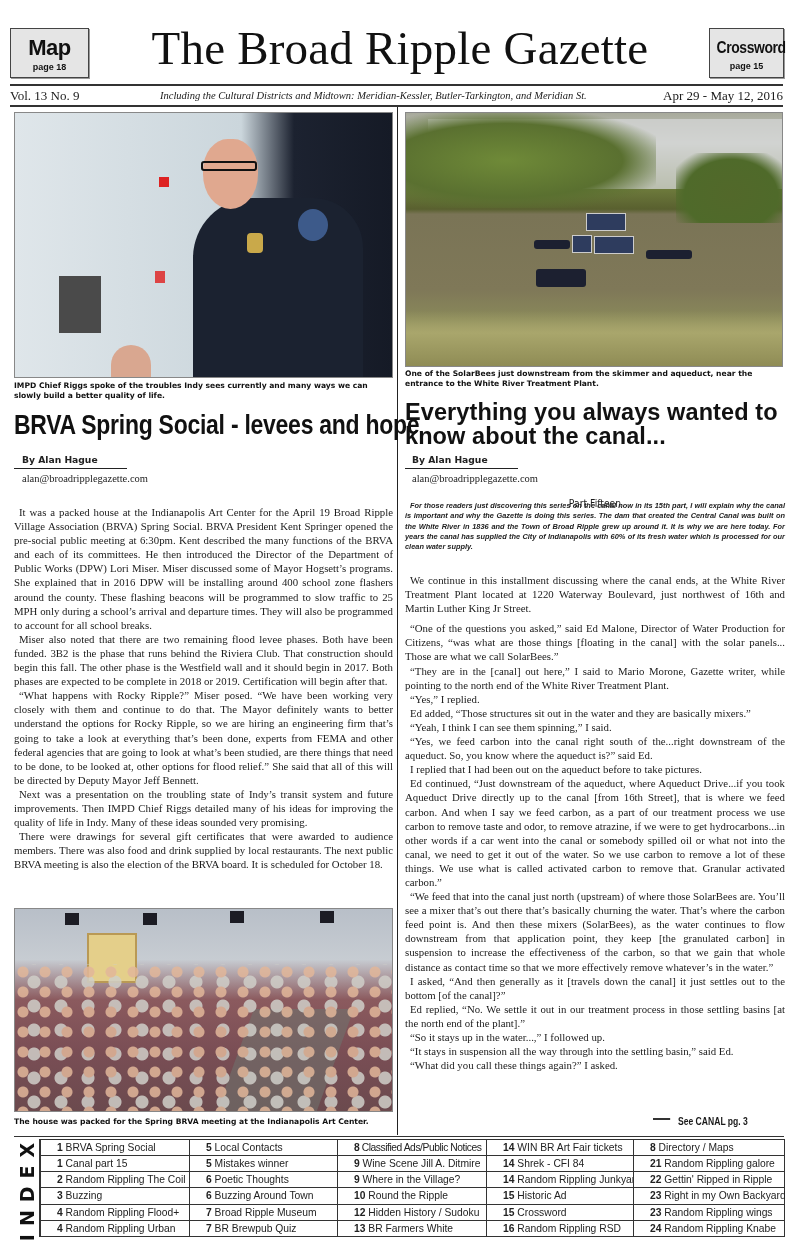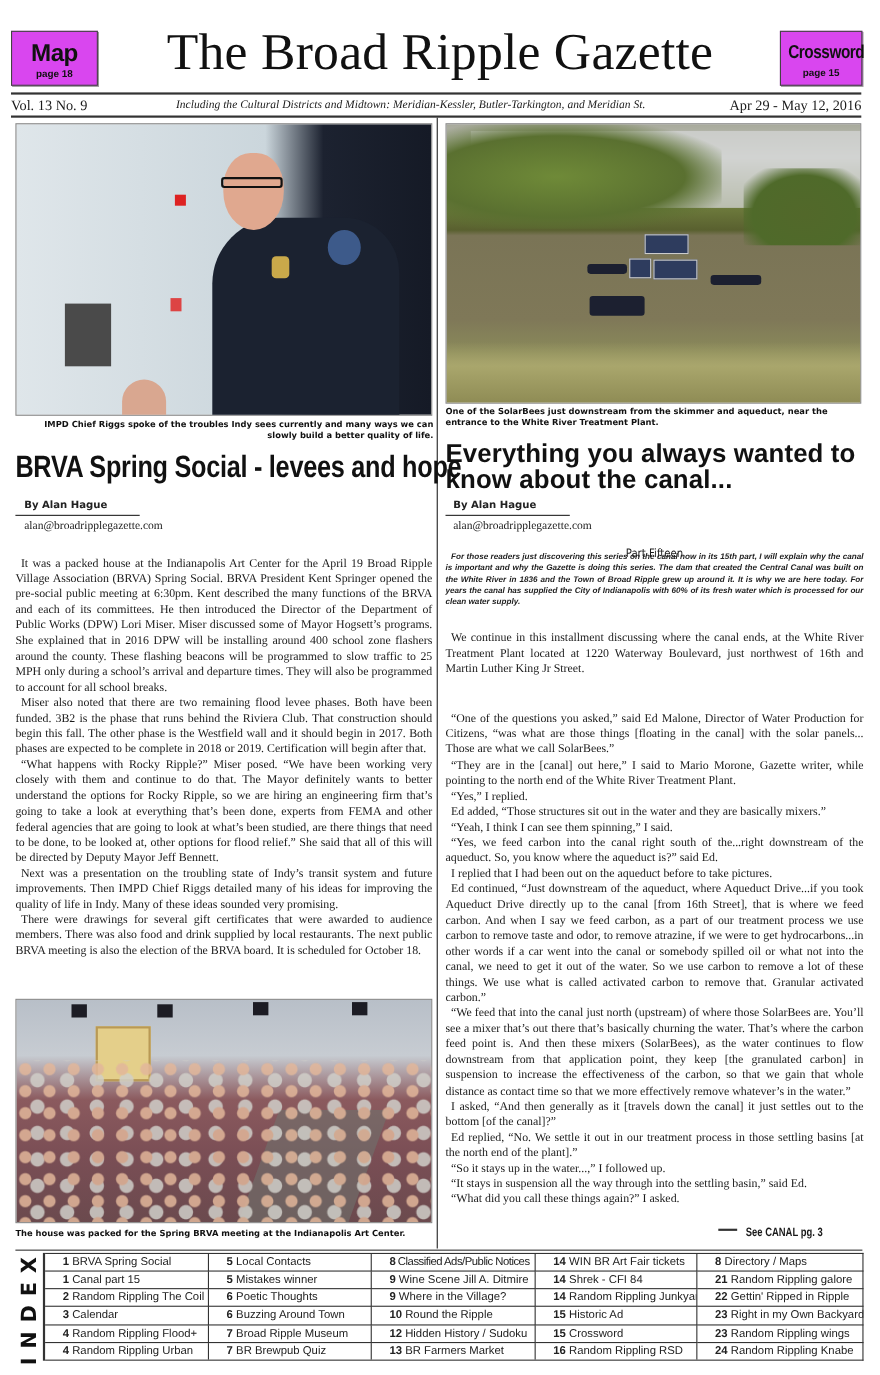--- a/index.html
+++ b/index.html
@@ -1,20 +1,20 @@
 <!DOCTYPE html>
 <html><head>
 <meta charset="utf-8">
 <style>
   * { box-sizing: border-box; margin: 0; padding: 0; }
   html, body { width: 800px; height: 1250px; background: #ffffff; overflow: hidden; }
   body { position: relative; font-family: "Liberation Serif", serif; color: #1a1a1a; }
 
   
-  .ear { position: absolute; top: 28px; width: 79px; height: 50px; border: 1px solid #444; background: #d946ef; text-align: center; box-shadow: 1px 1px 0 #999; }
+  .ear { position: absolute; top: 28px; width: 79px; height: 50px; border: 1px solid #444; background: #e5e5e5; text-align: center; box-shadow: 1px 1px 0 #999; }
   .ear.left { left: 10px; }
   .ear.right { left: 709px; width: 75px; }
   .ear .big { font-family: "Liberation Sans", sans-serif; font-weight: bold; font-size: 22px; line-height: 28px; margin-top: 5px; color: #111; letter-spacing: -0.5px; }
   .ear.right .big { font-size: 17px; transform: scaleX(0.82); line-height: 26px; margin-top: 6px; }
   .ear .small { font-family: "Liberation Sans", sans-serif; font-weight: bold; font-size: 9px; line-height: 11px; color: #111; }
   .masthead-title { position: absolute; left: 90px; width: 620px; top: 18px; text-align: center; font-family: "Liberation Serif", serif; font-size: 47px; line-height: 60px; color: #111; letter-spacing: 0.2px; }
   .rule-top { position: absolute; left: 10px; width: 773px; top: 84px; height: 2px; background: #333; }
   .folio { position: absolute; left: 10px; width: 773px; top: 87px; height: 18px; font-size: 13px; line-height: 18px; }
   .folio .vol { position: absolute; left: 0; }
   .folio .tag { position: absolute; left: 150px; font-style: italic; font-size: 10.5px; }
@@ -70,21 +70,21 @@
   .byline-rule { position: absolute; height: 1px; background: #222; }
   .email { position: absolute; font-family: "Liberation Serif", serif; font-weight: normal; font-size: 10.5px; color: #222; }
 
   .part { position: absolute; left: 405px; top: 497px; width: 380px; text-align: center; font-family: "DejaVu Sans", sans-serif; font-size: 10.5px; transform: scaleX(0.88); transform-origin: center; }
   .intro { position: absolute; left: 405px; top: 501px; width: 380px; font-family: "Liberation Sans", sans-serif; font-style: italic; font-weight: bold; font-size: 7.4px; line-height: 10.3px; text-align: justify; color: #222; text-indent: 5px; }
 
   .body { position: absolute; font-family: "Liberation Serif", serif; font-size: 10.8px; line-height: 14.1px; text-align: justify; color: #1a1a1a; }
   .body p { text-indent: 5px; }
   .body-left { left: 14px; top: 505px; width: 379px; }
   .body-right { left: 405px; top: 573px; width: 380px; font-family: Liberation Serif, serif; }
-  .body-right p.gap { margin-top: 31px; }
+  .body-right p.gap { margin-top: 6px; }
 
   .see-canal { position: absolute; left: 653px; top: 1115px; font-family: "Liberation Sans", sans-serif; font-size: 11px; font-weight: bold; transform: scaleX(0.78); transform-origin: left; white-space: nowrap; }
   .see-canal .dash { display: inline-block; width: 22px; height: 2px; background: #333; vertical-align: middle; margin-right: 10px; position: relative; top: -3px; }
 
   .index-rule { position: absolute; left: 14px; width: 770px; top: 1136px; height: 1px; background: #333; }
   .index-label { position: absolute; left: 14px; top: 1139px; width: 27px; height: 98px; border-right: 2px solid #333; }
   .index-label span { position: absolute; left: 50%; top: 50%; transform: translate(-50%, -50%) rotate(-90deg); font-family: "DejaVu Sans", sans-serif; font-weight: bold; font-size: 19px; letter-spacing: 8px; white-space: nowrap; color: #111; }
   .index-grid { position: absolute; left: 41px; top: 1139px; width: 744px; height: 98px; display: grid; grid-template-columns: 149px 148px 149px 147px 151px; border: 1px solid #333; border-left: none; }
   .index-cell { border-right: 1px solid #333; border-bottom: 1px solid #333; font-family: "Liberation Sans", sans-serif; font-size: 10.3px; line-height: 15.3px; padding-left: 16px; white-space: nowrap; overflow: hidden; color: #222; }
   .index-cell:nth-child(5n) { border-right: none; }
@@ -118,21 +118,21 @@
   <div class="speaker"></div>
   <div class="sign1"></div>
   <div class="sign2"></div>
   <div class="man-sit"></div>
   <div class="cop-body"></div>
   <div class="cop-head"></div>
   <div class="cop-glasses"></div>
   <div class="cop-badge"></div>
   <div class="cop-patch"></div>
 </div>
-<div class="caption" style="left:14px; top:381px; width:380px;text-align:right;">IMPD Chief Riggs spoke of the troubles Indy sees currently and many ways we can slowly build a better quality of life.</div>
+<div class="caption" style="left:14px; top:381px; width:380px;">IMPD Chief Riggs spoke of the troubles Indy sees currently and many ways we can slowly build a better quality of life.</div>
 
 <div class="hl-left">BRVA Spring Social - levees and hope</div>
 <div class="byline" style="left:22px; top:454px;">By Alan Hague</div>
 <div class="byline-rule" style="left:14px; top:468px; width:113px;"></div>
 <div class="email" style="left:22px; top:473px;">alan@broadripplegazette.com</div>
 
 <div class="body body-left">
   <p>It was a packed house at the Indianapolis Art Center for the April 19 Broad Ripple Village Association (BRVA) Spring Social.  BRVA President Kent Springer opened the pre-social public meeting at 6:30pm.  Kent described the many functions of the BRVA and each of its committees.  He then introduced the Director of the Department of Public Works (DPW) Lori Miser. Miser discussed some of Mayor Hogsett’s programs. She explained that in 2016 DPW will be installing around 400 school zone flashers around the county.  These flashing beacons will be programmed to slow traffic to 25 MPH only during a school’s arrival and departure times.  They will also be programmed to account for all school breaks.</p>
   <p>Miser also noted that there are two remaining flood levee phases. Both have been funded. 3B2 is the phase that runs behind the Riviera Club. That construction should begin this fall. The other phase is the Westfield wall and it should begin in 2017.  Both phases are expected to be complete in 2018 or 2019. Certification will begin after that.</p>
   <p>“What happens with Rocky Ripple?” Miser posed. “We have been working very closely with them and continue to do that.  The Mayor definitely wants to better understand the options for Rocky Ripple, so we are hiring an engineering firm that’s going to take a look at everything that’s been done, experts from FEMA and other federal agencies that are going to look at what’s been studied, are there things that need to be done, to be looked at, other options for flood relief.” She said that all of this will be directed by Deputy Mayor Jeff Bennett.</p>
@@ -209,28 +209,28 @@
     <div class="index-cell"><b>1</b> <span>Canal part 15</span></div>
     <div class="index-cell"><b>5</b> <span>Mistakes winner</span></div>
     <div class="index-cell"><b>9</b> <span>Wine Scene Jill A. Ditmire</span></div>
     <div class="index-cell"><b>14</b> <span>Shrek - CFI 84</span></div>
     <div class="index-cell"><b>21</b> <span>Random Rippling galore</span></div>
     <div class="index-cell"><b>2</b> <span>Random Rippling The Coil</span></div>
     <div class="index-cell"><b>6</b> <span>Poetic Thoughts</span></div>
     <div class="index-cell"><b>9</b> <span>Where in the Village?</span></div>
     <div class="index-cell"><b>14</b> <span>Random Rippling Junkyard</span></div>
     <div class="index-cell"><b>22</b> <span>Gettin' Ripped in Ripple</span></div>
-    <div class="index-cell"><b>3</b> <span>Calendar</span></div>
+    <div class="index-cell"><b>3</b> <span>Buzzing</span></div>
     <div class="index-cell"><b>6</b> <span>Buzzing Around Town</span></div>
     <div class="index-cell"><b>10</b> <span>Round the Ripple</span></div>
     <div class="index-cell"><b>15</b> <span>Historic Ad</span></div>
     <div class="index-cell"><b>23</b> <span>Right in my Own Backyard</span></div>
     <div class="index-cell"><b>4</b> <span>Random Rippling Flood+</span></div>
     <div class="index-cell"><b>7</b> <span>Broad Ripple Museum</span></div>
     <div class="index-cell"><b>12</b> <span>Hidden History / Sudoku</span></div>
     <div class="index-cell"><b>15</b> <span>Crossword</span></div>
     <div class="index-cell"><b>23</b> <span>Random Rippling wings</span></div>
     <div class="index-cell last-row"><b>4</b> <span>Random Rippling Urban</span></div>
     <div class="index-cell last-row"><b>7</b> <span>BR Brewpub Quiz</span></div>
-    <div class="index-cell last-row"><b>13</b> <span>BR Farmers Market</span></div>
+    <div class="index-cell last-row"><b>13</b> <span>BR Farmers White</span></div>
     <div class="index-cell last-row"><b>16</b> <span>Random Rippling RSD</span></div>
     <div class="index-cell last-row"><b>24</b> <span>Random Rippling Knabe</span></div>
   </div>
 
 </body></html>

